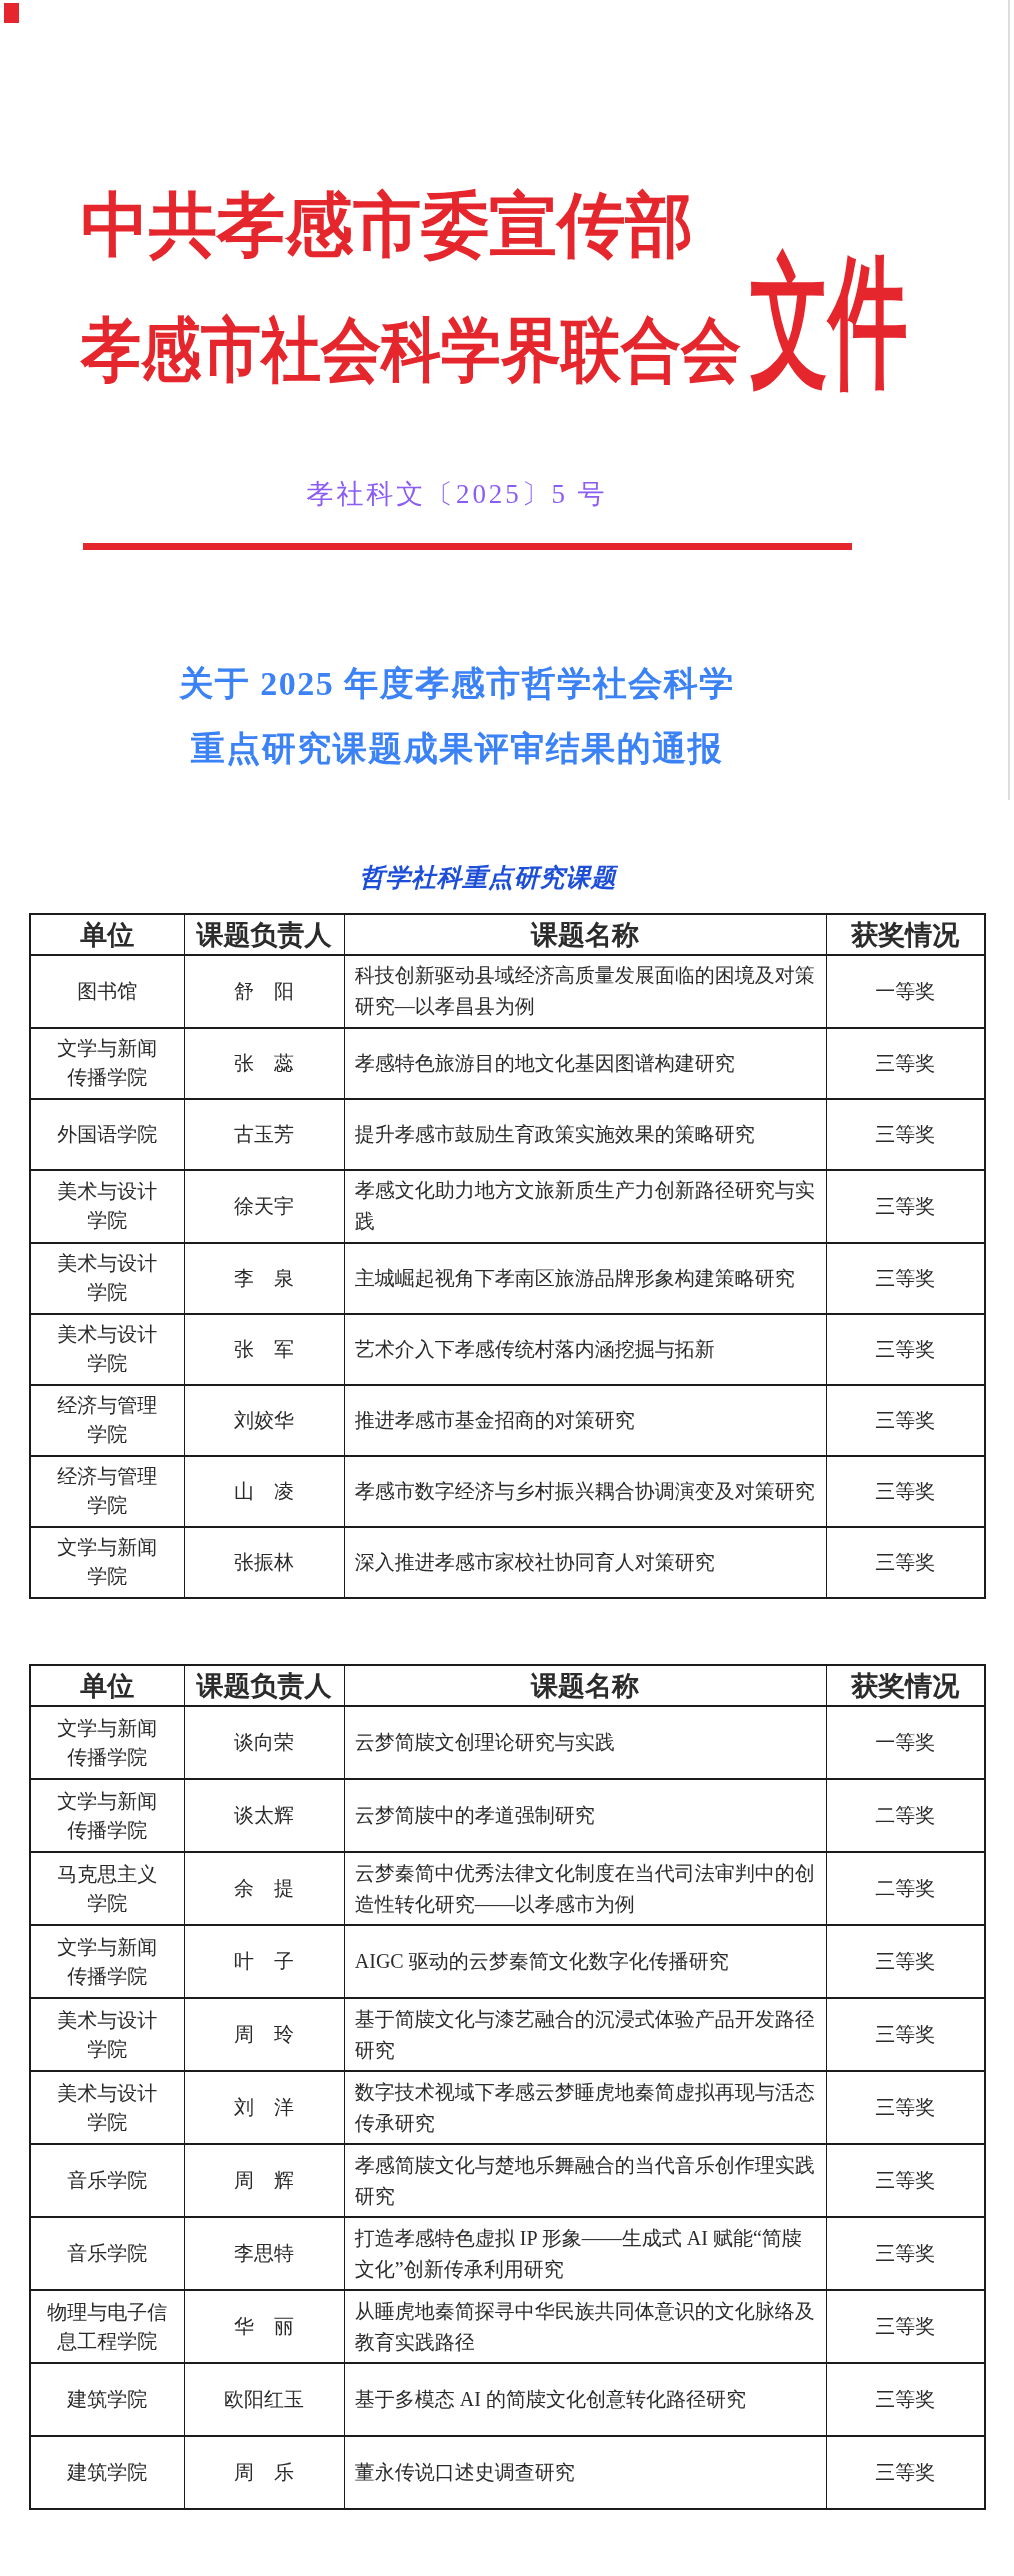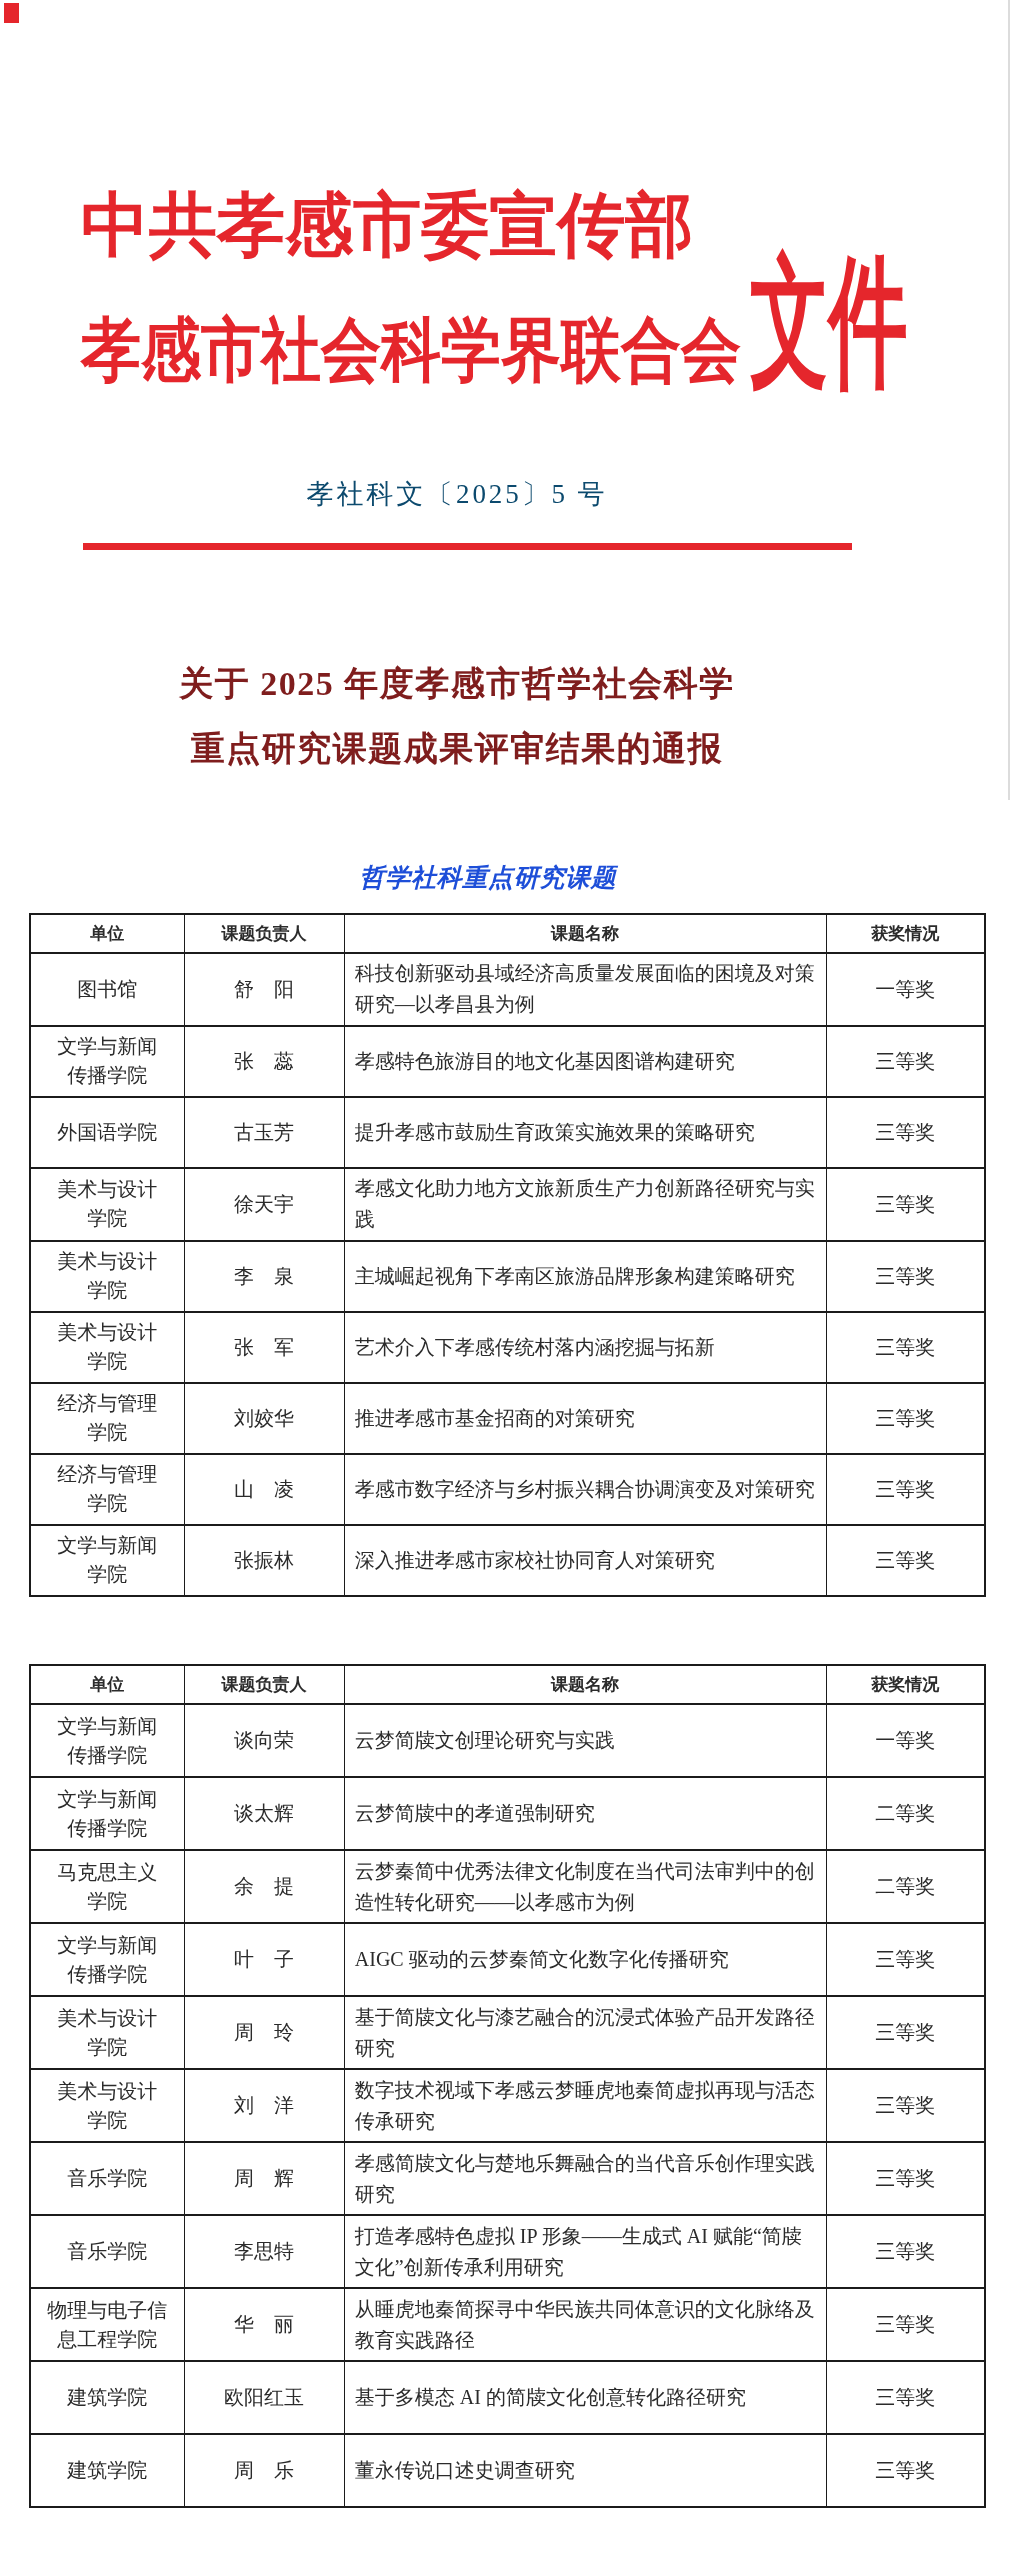--- a/index.html
+++ b/index.html
@@ -13,41 +13,41 @@
 
   .org-line { position:absolute; left:81px; color:var(--red,#e5262c); font-weight:bold;
               white-space:nowrap; transform-origin:left top; line-height:1.25; }
   .org-line1 { top:182px; font-size:70px; transform:scaleX(0.972); }
   .org-line2 { top:307px; font-size:70px; transform:scaleX(0.857); }
   .doc-type  { position:absolute; left:750px; top:251px; color:var(--red,#e5262c); font-weight:bold;
                font-size:143px; line-height:1.02; white-space:nowrap;
                transform:scaleX(0.55); transform-origin:left top; }
 
   .doc-number { position:absolute; top:476px; left:0; width:914px; text-align:center;
-                font-size:27px; letter-spacing:2.9px; color:#0c4a6e; }
+                font-size:27px; letter-spacing:2.9px; color:#8b5cf6; }
   .red-line { position:absolute; top:543px; left:83px; width:769px; height:6.6px; background:var(--red,#e5262c); }
 
   .doc-title { position:absolute; top:651px; left:0; width:914px; text-align:center;
-               font-size:34px; font-weight:bold; color:#7f1d1d; line-height:65px; letter-spacing:1.5px; }
+               font-size:34px; font-weight:bold; color:#3b82f6; line-height:65px; letter-spacing:1.5px; }
 
   .section-heading { position:absolute; left:29px; width:918px; text-align:center;
                      font-size:25px; font-weight:bold; color:#1d4ed8; letter-spacing:0.7px;font-style:italic; }
   #section-heading-0 { top:861px; }
   #section-heading-1 { top:1616px; }
 
   table.doc-table { position:absolute; left:29px; width:955px; border-collapse:collapse;
                     table-layout:fixed; border:2.2px solid #1b1b1b; }
   #table-0 { top:913px; }
   #table-1 { top:1664px; }
 
   .doc-table th, .doc-table td {
     border:1.5px solid #1b1b1b; border-top-width:2.2px; border-bottom-width:2.2px;
     vertical-align:middle; color:#2b2b2b; overflow:hidden;
   }
-  .doc-table th { font-size:17px; font-weight:bold; height:34px; text-align:center; padding:1.5px 2.9px; }
+  .doc-table th { font-size:27px; font-weight:bold; height:34px; text-align:center; padding:1.5px 2.9px; }
   .doc-table td { font-size:20px; }
   #table-0 tr.data-row { height:71px; }
   #table-1 tr.data-row { height:73px; }
   td.c-unit   { text-align:center; line-height:29px; white-space:pre-line; padding:2.9px 4.4px; }
   td.c-person { text-align:center; line-height:29px; padding:2.9px 4.4px;margin-left:34px; }
   td.c-title  { text-align:left; line-height:31px; padding:4.4px 10.3px; }
   td.c-award  { text-align:center; line-height:29px; padding:2.9px 4.4px;margin-left:16px; }
 </style>
 </head>
 <body>

